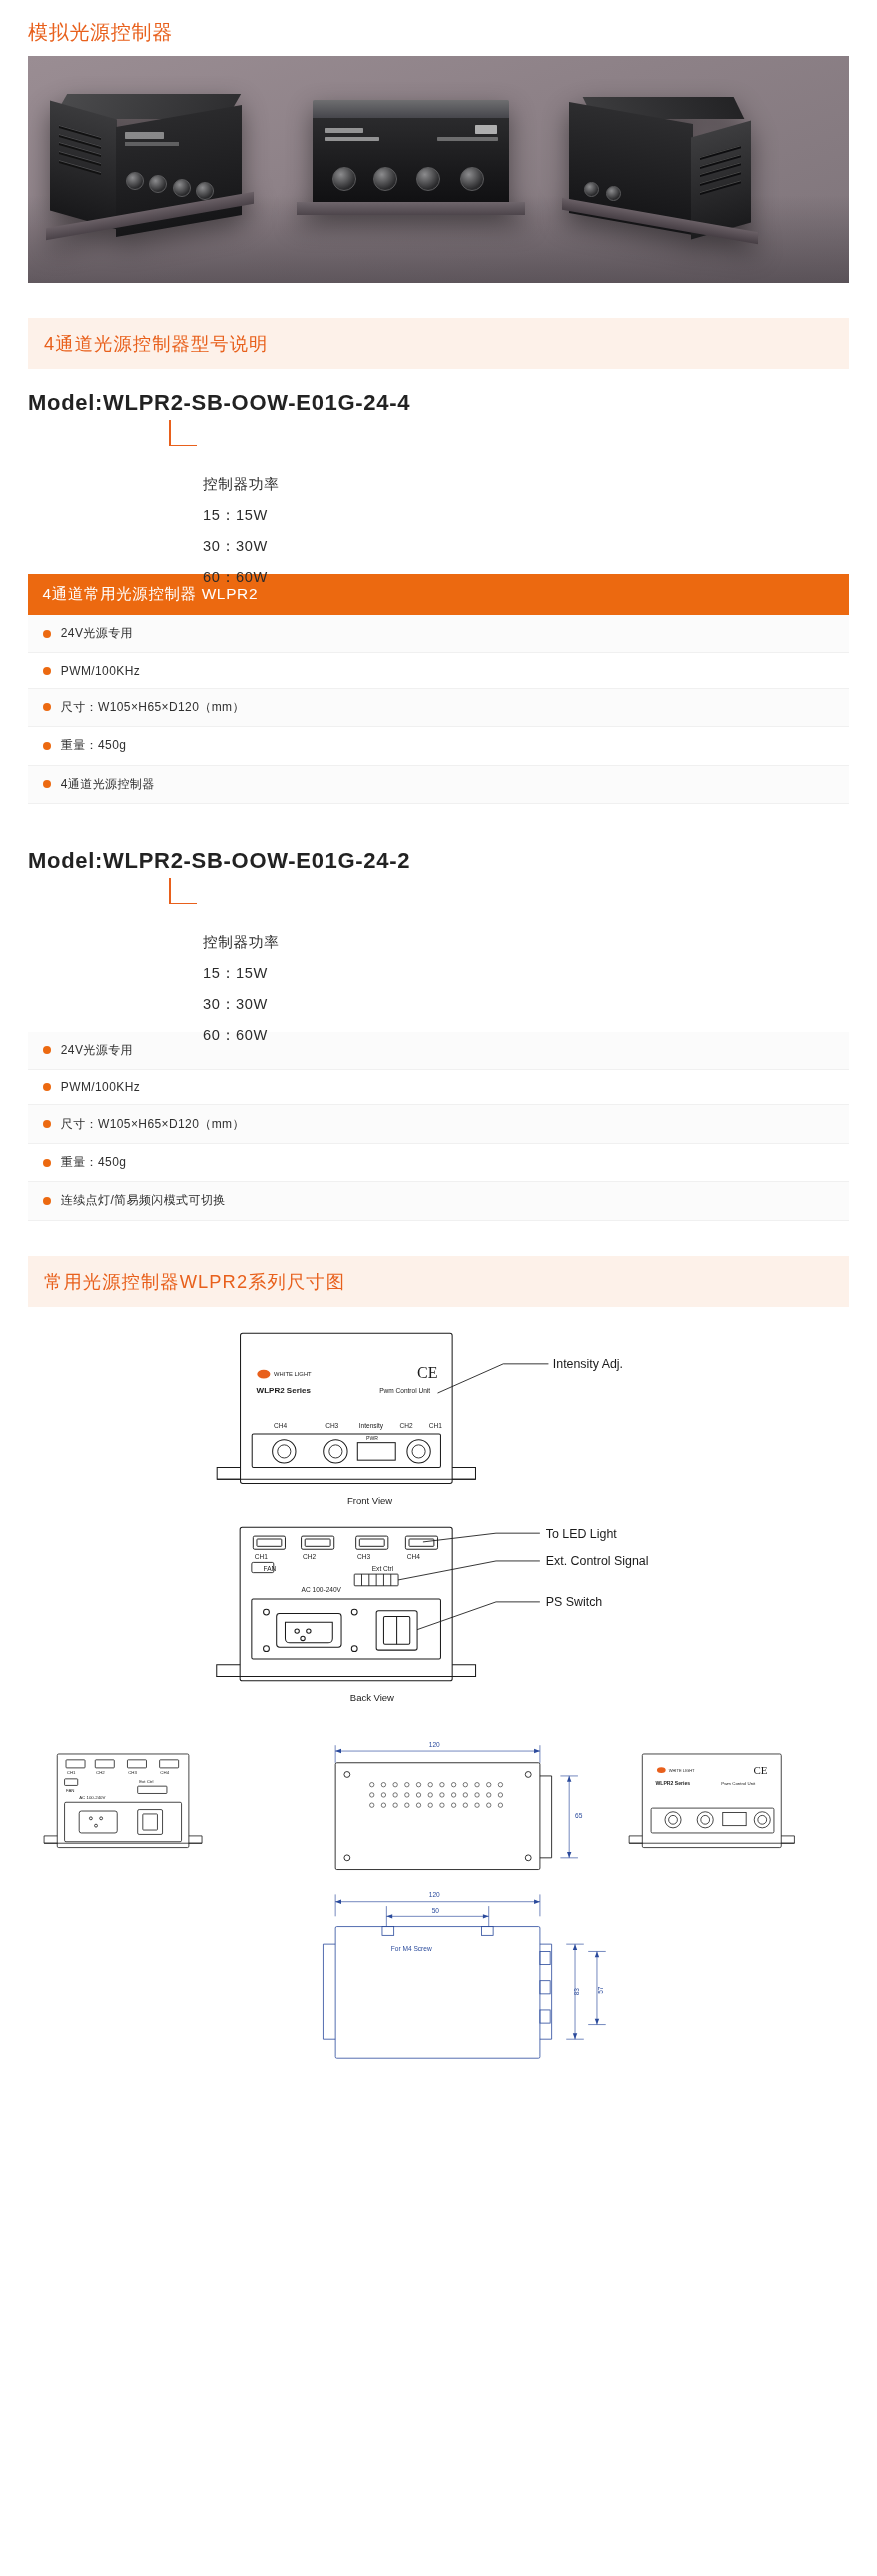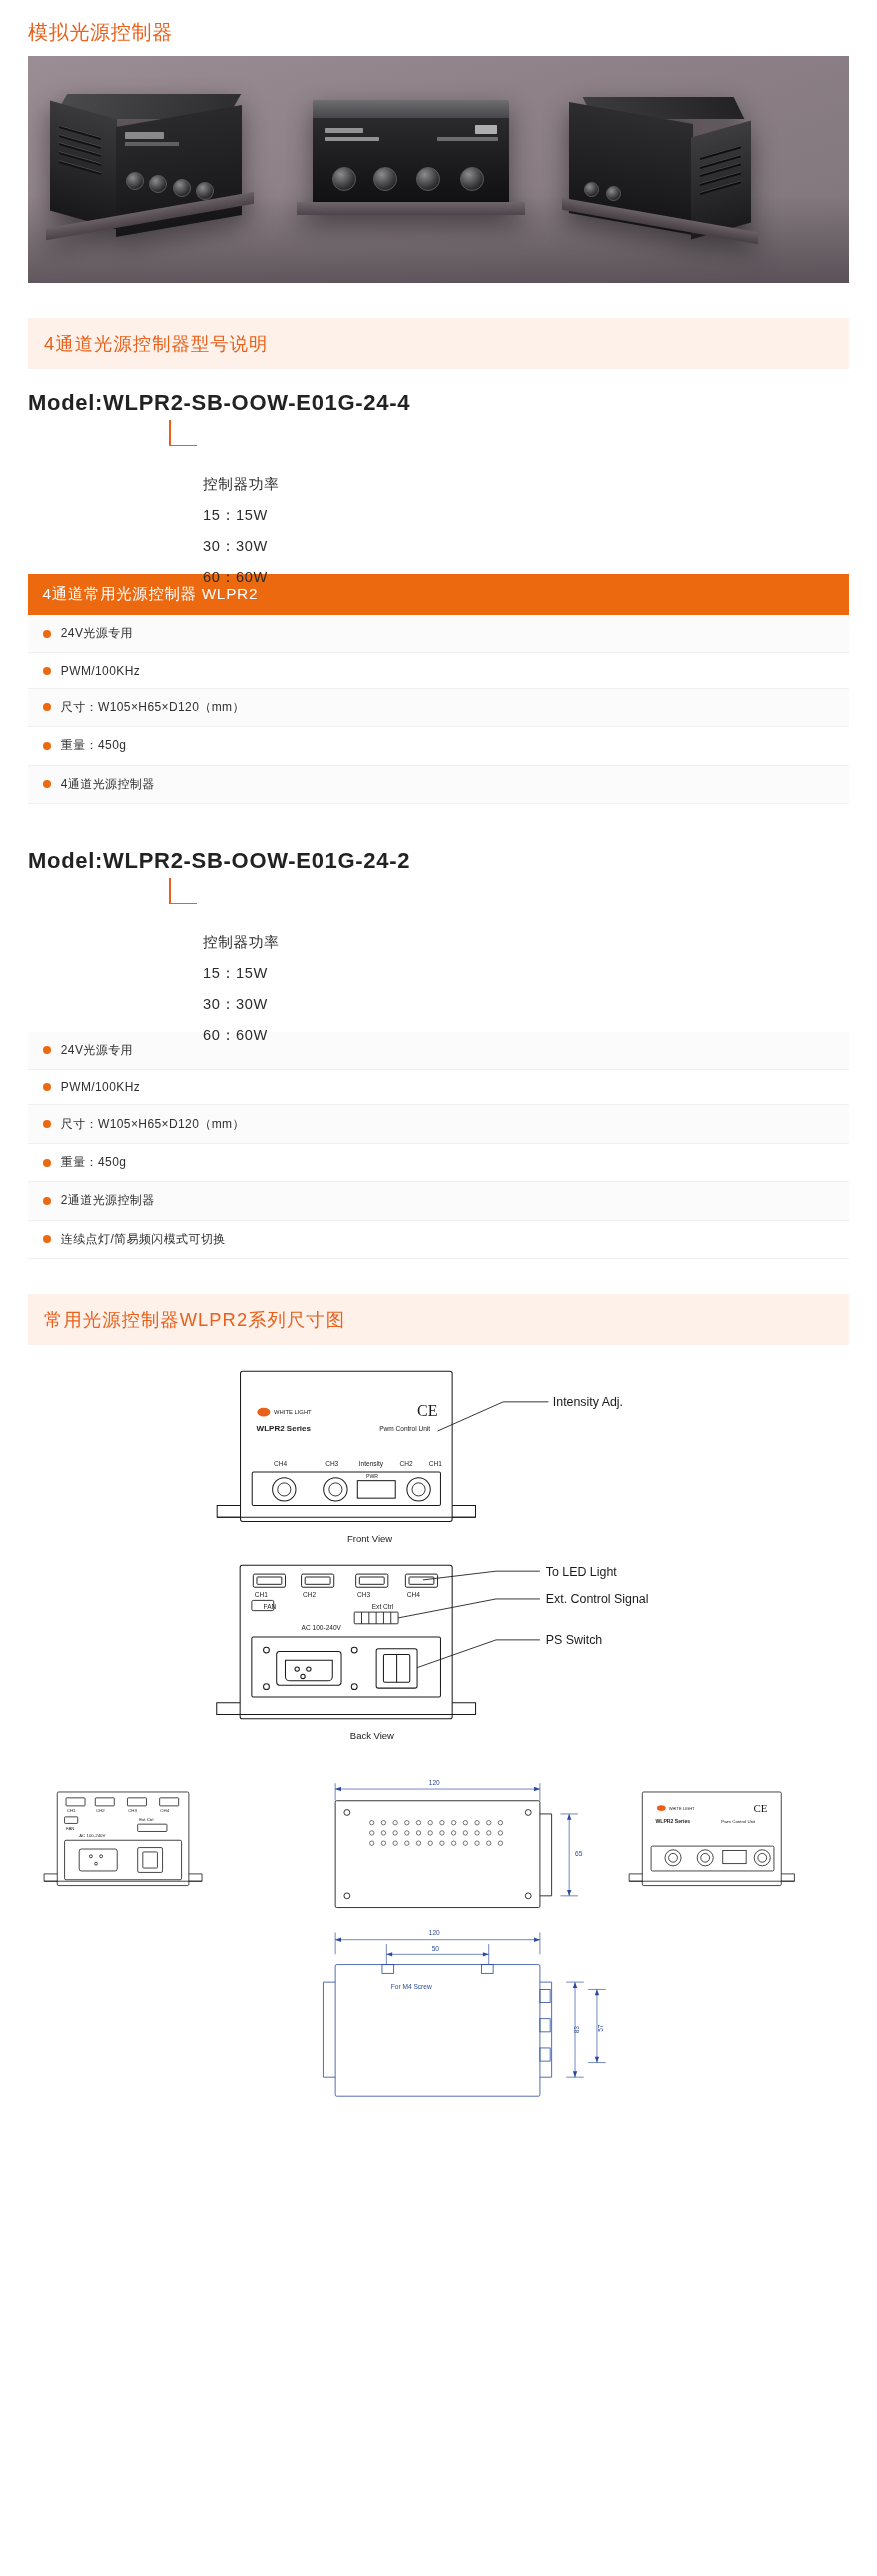--- a/index.html
+++ b/index.html
@@ -354,24 +354,20 @@
       <span class="dot"></span>
       <span>PWM/100KHz</span>
     </div>
     <div class="spec-row">
       <span class="dot"></span>
       <span>尺寸：W105×H65×D120（mm）</span>
     </div>
     <div class="spec-row">
       <span class="dot"></span>
       <span>重量：450g</span>
-    </div>
-    <div class="spec-row">
-      <span class="dot"></span>
-      <span>2通道光源控制器</span>
     </div>
     <div class="spec-row">
       <span class="dot"></span>
       <span>连续点灯/简易频闪模式可切换</span>
     </div>
   </div>
 
   <div class="gap-l"></div>
 
   <div class="bar-light">常用光源控制器WLPR2系列尺寸图</div>

